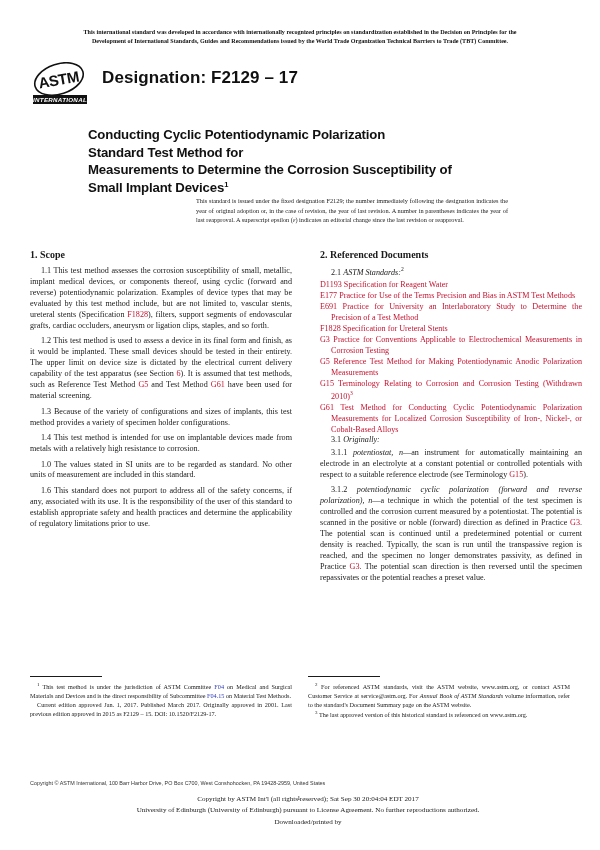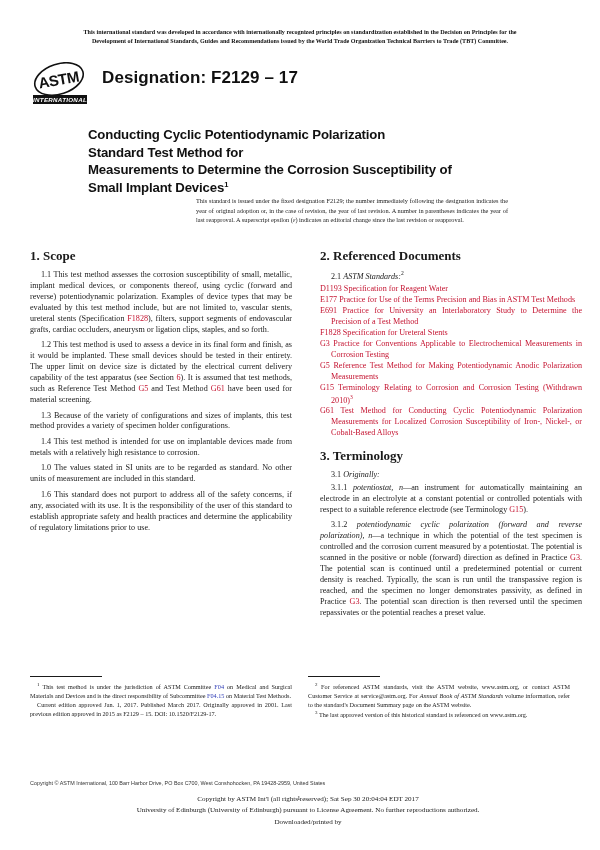--- a/index.html
+++ b/index.html
@@ -98,21 +98,21 @@
     font-size: 8.15px;
     line-height: 1.345;
     text-align: justify;
     color: #1a1a1a;
   }
   .col-left { left: 30px; }
   .col-right { left: 320px; }
 
   h2.sec {
     font-family: "Liberation Serif", serif;
-    font-size: 13px;
+    font-size: 10px;
     font-weight: bold;
     margin: 0 0 5px 0;
     line-height: 1.3;
   }
   h2.sec.spaced { margin-top: 9px; }
 
   p.para {
     margin: 0 0 4.5px 0;
     text-indent: 11px;
   }
@@ -251,21 +251,20 @@
       <li><span>D1193</span> <span>Specification for Reagent Water</span></li>
       <li><span>E177</span> <span>Practice for Use of the Terms Precision and Bias in ASTM Test Methods</span></li>
       <li><span>E691</span> <span>Practice for University an Interlaboratory Study to Determine the Precision of a Test Method</span></li>
       <li><span>F1828</span> <span>Specification for Ureteral Stents</span></li>
       <li><span>G3</span> <span>Practice for Conventions Applicable to Electrochemical Measurements in Corrosion Testing</span></li>
       <li><span>G5</span> <span>Reference Test Method for Making Potentiodynamic Anodic Polarization Measurements</span></li>
       <li><span>G15</span> <span>Terminology Relating to Corrosion and Corrosion Testing (Withdrawn 2010)</span><sup>3</sup></li>
       <li><span>G61</span> <span>Test Method for Conducting Cyclic Potentiodynamic Polarization Measurements for Localized Corrosion Susceptibility of Iron-, Nickel-, or Cobalt-Based Alloys</span></li>
     </ul>
 
-    <h2 class="sec spaced">3. Terminology</h2>
 
     <p class="subhead"><span>3.1</span> <span class="it">Originally:</span></p>
 
     <p class="para"><span>3.1.1</span> <span class="it">potentiostat,</span> <span class="it">n</span><span>—an instrument for automatically maintaining an electrode in an electrolyte at a constant potential or controlled potentials with respect to a suitable reference electrode (see Terminology </span><span class="lnk">G15</span><span>).</span></p>
 
     <p class="para"><span>3.1.2</span> <span class="it">potentiodynamic cyclic polarization (forward and reverse polarization),</span> <span class="it">n</span><span>—a technique in which the potential of the test specimen is controlled and the corrosion current measured by a potentiostat. The potential is scanned in the positive or noble (forward) direction as defined in Practice </span><span class="lnk">G3</span><span>. The potential scan is continued until a predetermined potential or current density is reached. Typically, the scan is run until the transpassive region is reached, and the specimen no longer demonstrates passivity, as defined in Practice </span><span class="lnk">G3</span><span>. The potential scan direction is then reversed until the specimen repassivates or the potential reaches a preset value.</span></p>
 
   </div>
 
   <div class="fn fn-left">

